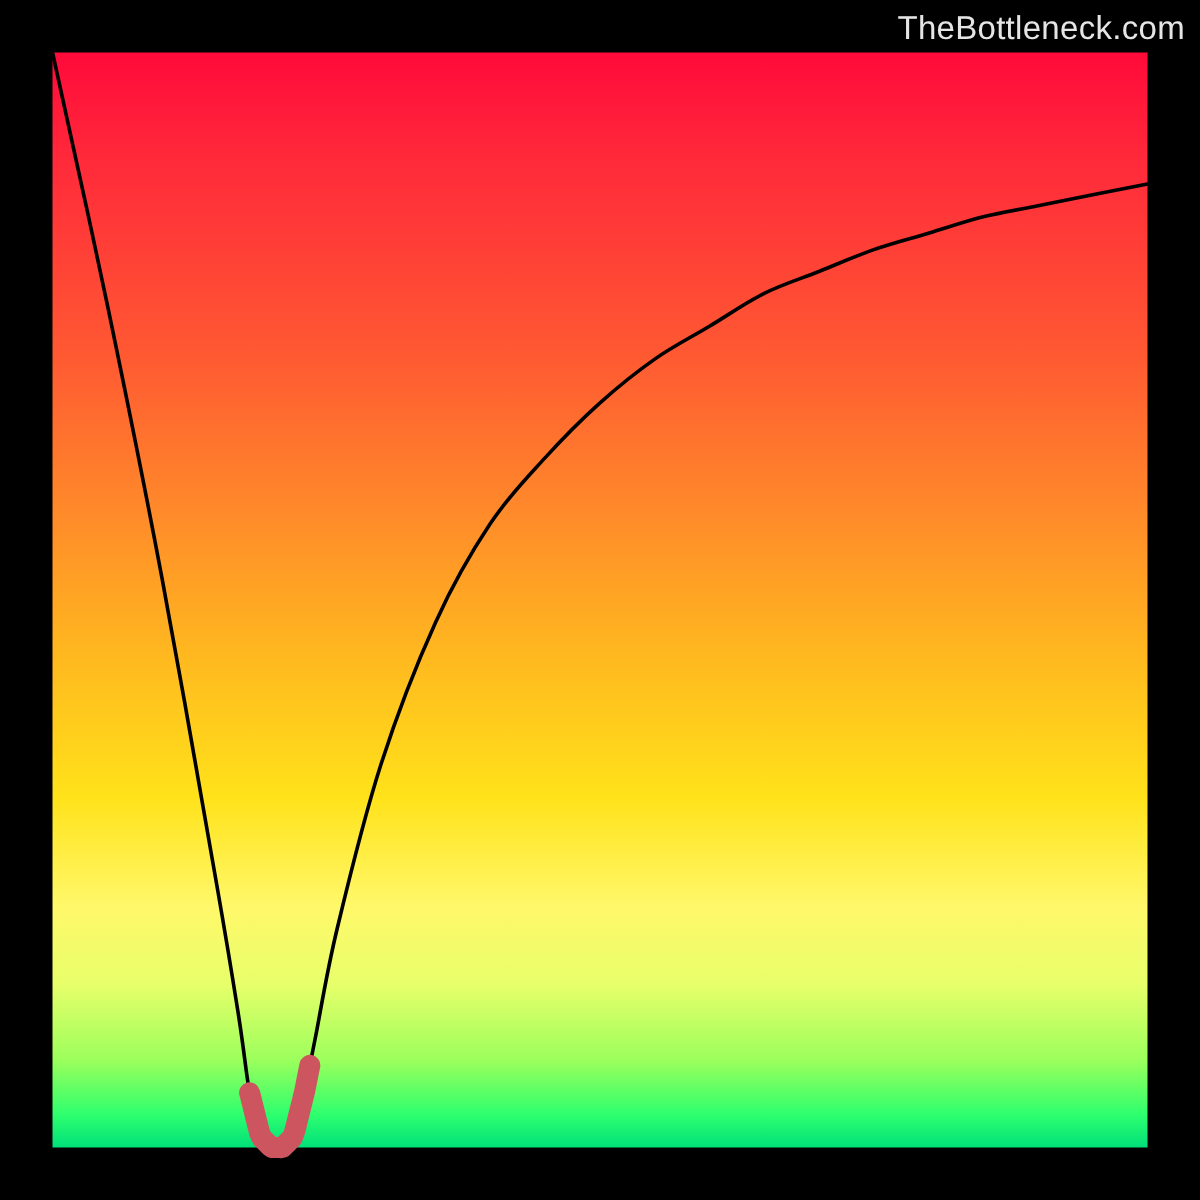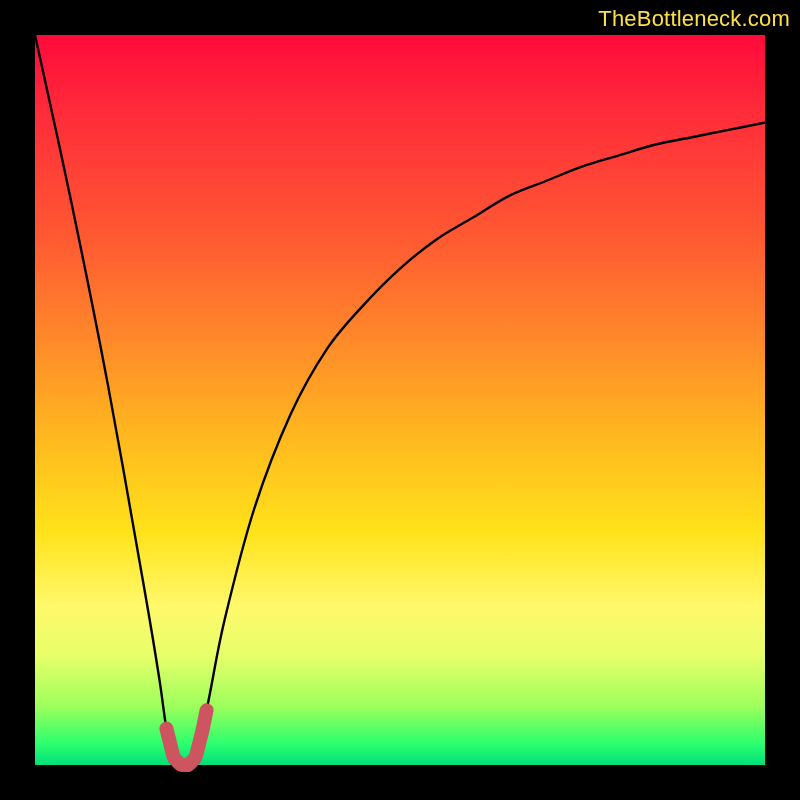--- a/index.html
+++ b/index.html
@@ -36,21 +36,21 @@
       #e8ff6a 85%,
       #9cff5c 92%,
       #2eff6e 97%,
       #00e07a 100%
     );
   }
   .watermark {
     position: absolute;
     top: 6px;
     right: 10px;
-    color: #fde047;
+    color: #e5e5e5;
     font-size: 22px;
     font-weight: 500;
     letter-spacing: 0.2px;
     user-select: none;
   }
   svg.curves {
     position: absolute;
     left: 0;
     top: 0;
     width: 730px;

